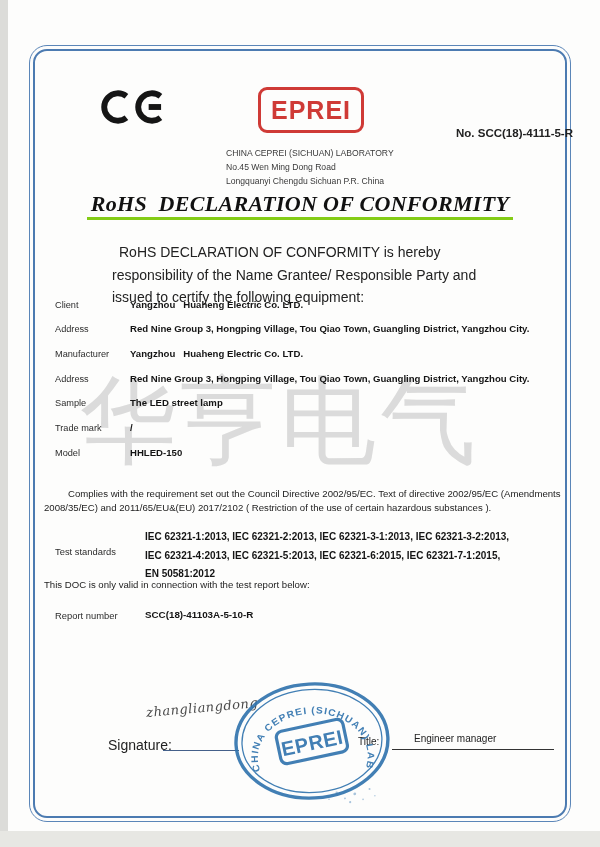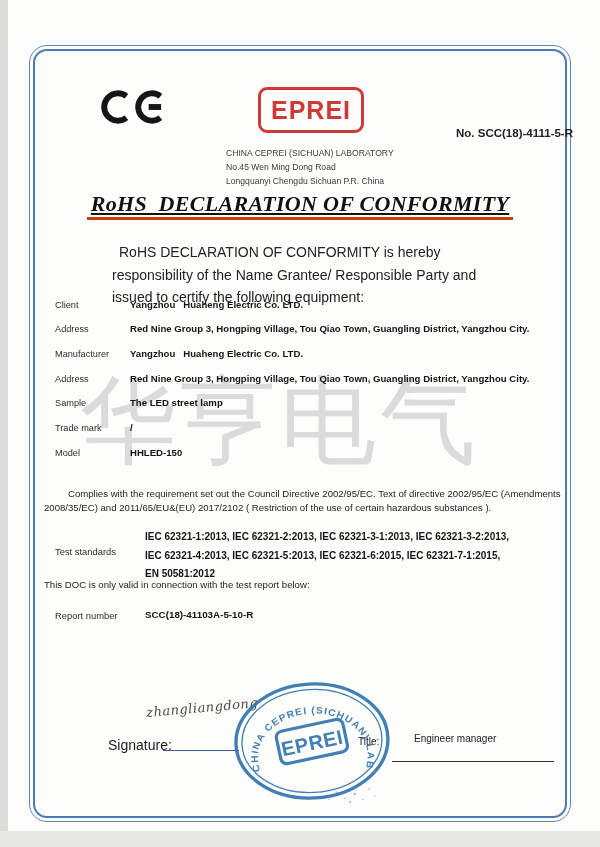--- a/index.html
+++ b/index.html
@@ -23,21 +23,21 @@
     border:3px solid #cf3a36;border-radius:9px;
     display:flex;align-items:center;justify-content:center;}
   .logo span{color:#cf3a36;font-weight:bold;font-size:25px;letter-spacing:1px;}
   .doc-no{right:27px;top:127px;font-weight:bold;font-size:11.5px;color:#222;}
   .lab{left:226px;top:146px;font-size:8.6px;color:#3a3a3a;line-height:1.65;}
   
   .title-wrap{left:0;top:191px;width:600px;text-align:center;}
   .title-wrap span{
     font-family:"Liberation Serif",serif;font-style:italic;font-weight:bold;
     font-size:22px;letter-spacing:.3px;white-space:pre;
-    border-bottom:3px solid #c2410c;padding:0 4px 1px 4px;color:#111;text-decoration:underline;}
+    border-bottom:3px solid #84cc16;padding:0 4px 1px 4px;color:#111;}
   .intro{left:112px;top:241px;width:398px;font-size:14px;line-height:1.62;
     text-indent:7px;color:#222;}
   
   .watermark{left:80px;top:358px;width:460px;font-size:96px;
     color:#c7c7c7;opacity:.62;letter-spacing:4px;white-space:nowrap;
     font-family:"DejaVu Sans",sans-serif;z-index:0;}
   
   .fields{left:55px;top:285px;width:520px;}
   .frow{display:flex;align-items:flex-end;height:24.7px;}
   .flabel{flex:0 0 75px;font-size:9.2px;color:#2c2c2c;}
@@ -53,21 +53,21 @@
   .rep-value{left:145px;top:609px;font-size:9.8px;font-weight:bold;color:#141414;}
   
   .handwriting{left:146px;top:700px;font-family:"DejaVu Serif",serif;
     font-style:italic;font-size:13px;color:#4a4a4a;transform:rotate(-5deg);
     letter-spacing:.5px;}
   .sig-label{left:108px;top:737px;font-size:14px;color:#222;}
   .sig-line{left:163px;top:737px;width:76px;height:13px;
     border-bottom:1.6px solid #44608a;}
   .ttl-label{left:358px;top:736px;font-size:10px;color:#222;}
   .ttl-value{left:392px;top:733px;width:140px;font-size:10px;color:#222;
-    padding:0 0 17px 22px;border-bottom:1.6px solid #333;}
+    padding:0 0 5px 22px;border-bottom:1.6px solid #333;}
   .stamp{left:228px;top:676px;width:168px;height:132px;opacity:.9;
     transform:rotate(-3deg);pointer-events:none;z-index:3;}
   .layer{z-index:1;}
 </style>
 </head>
 <body>
 
 <div class="abs edge-left"></div>
 <div class="abs edge-bottom"></div>
 

